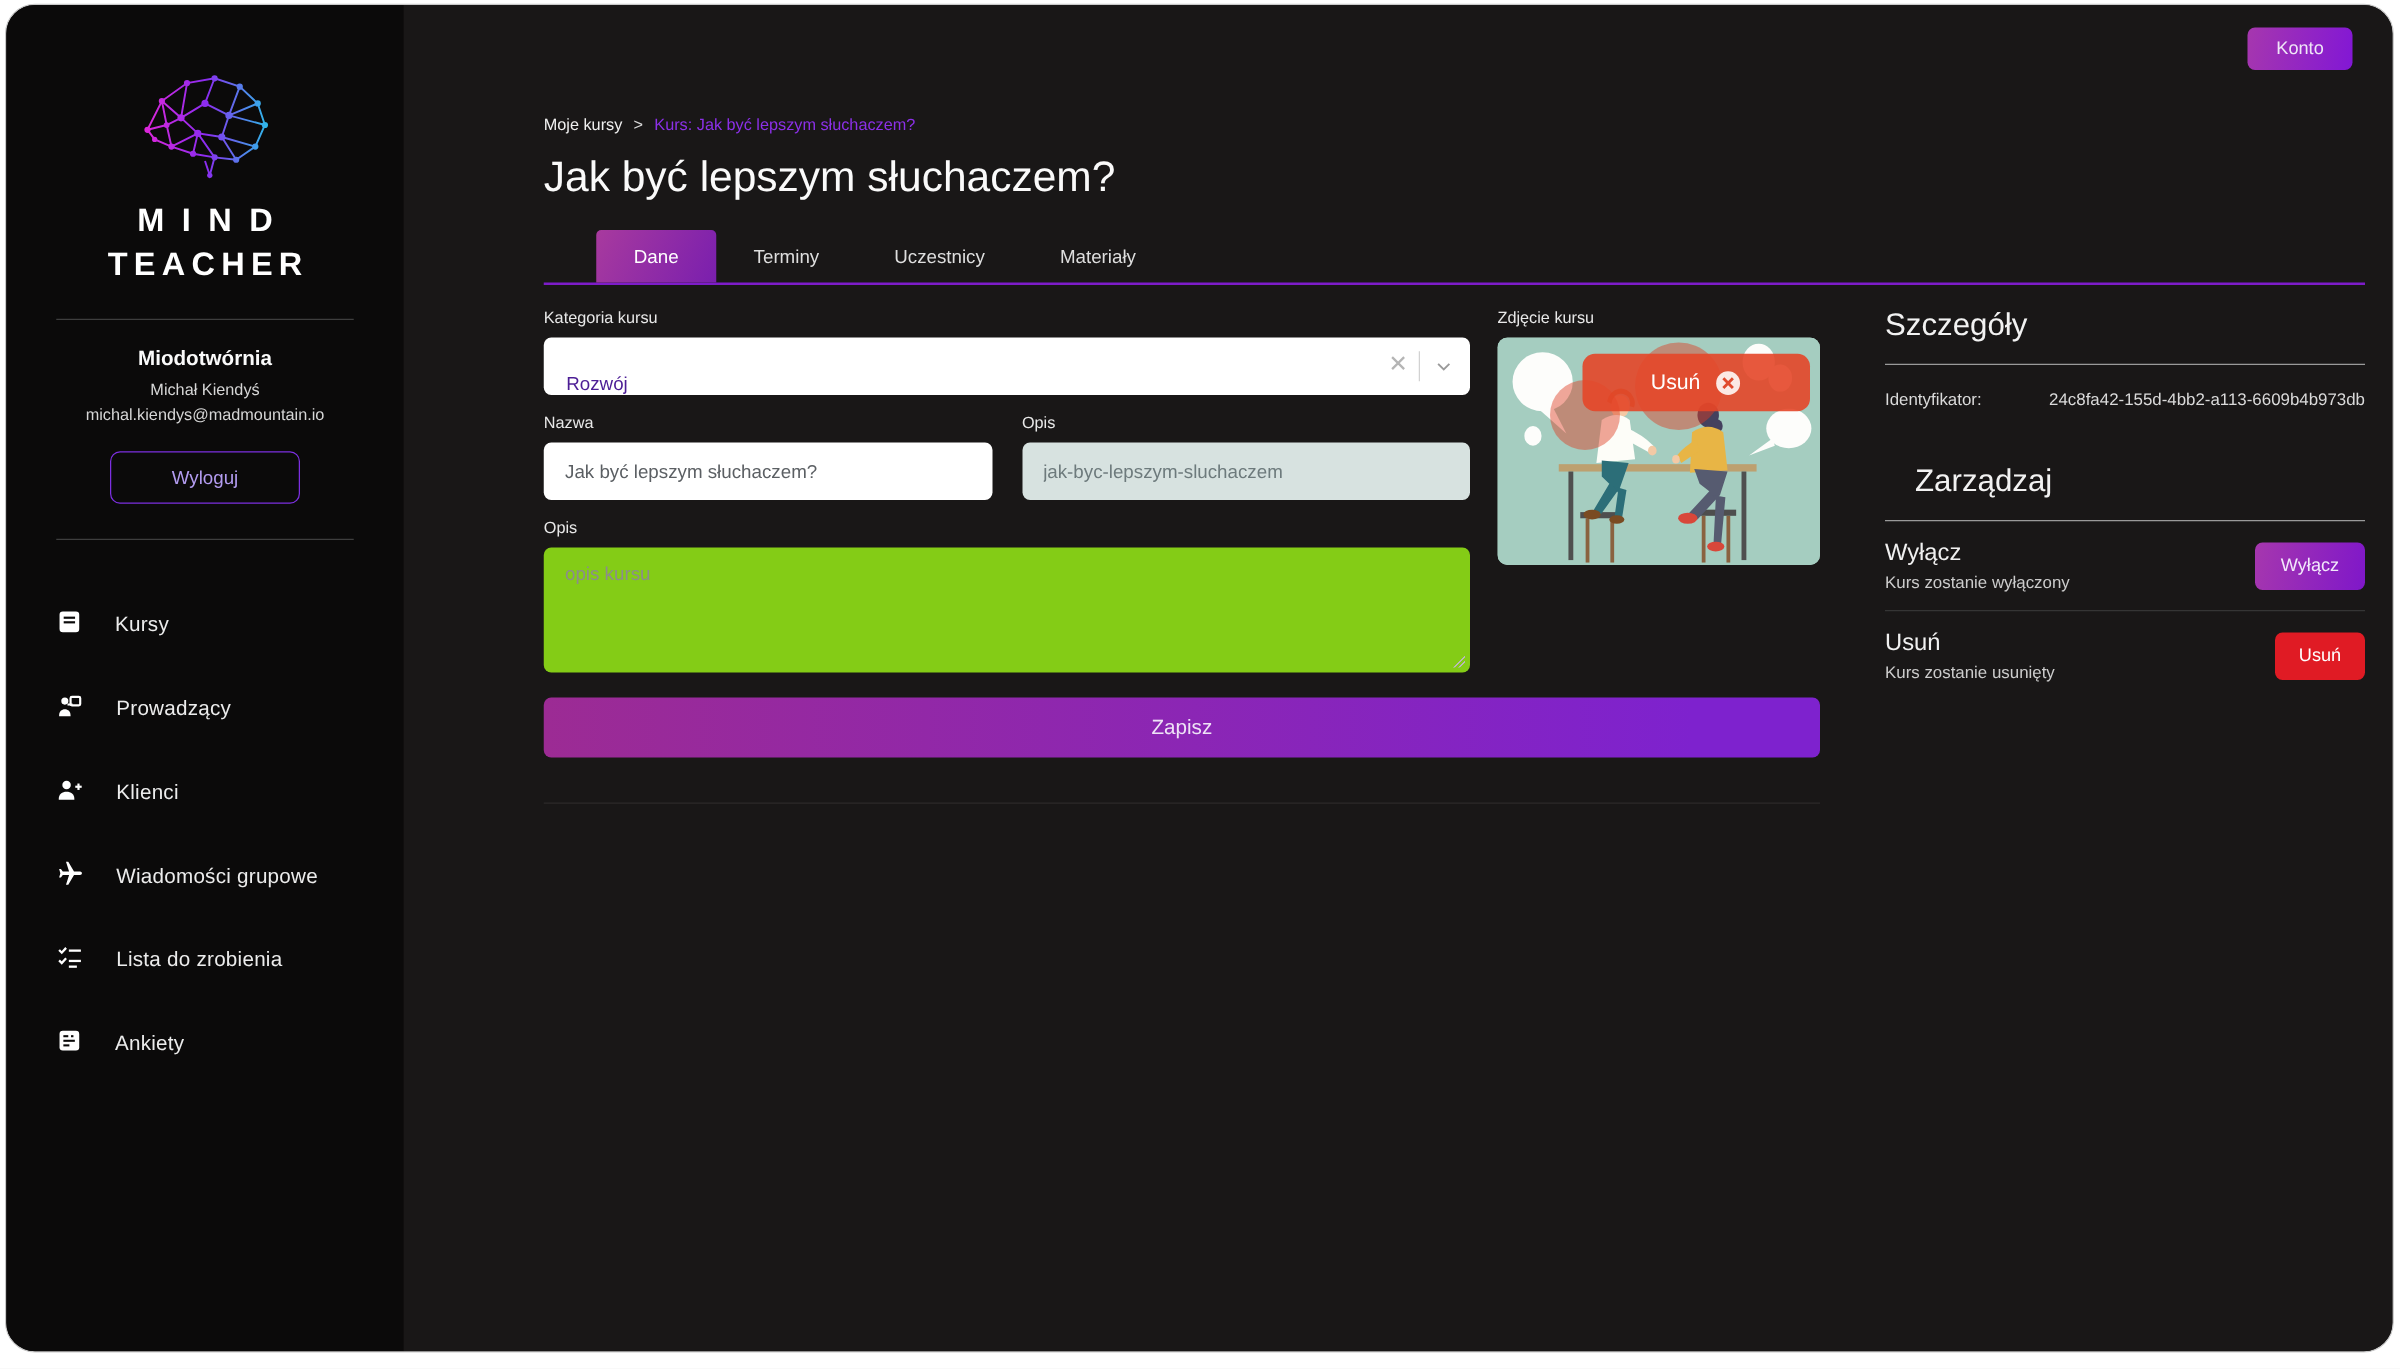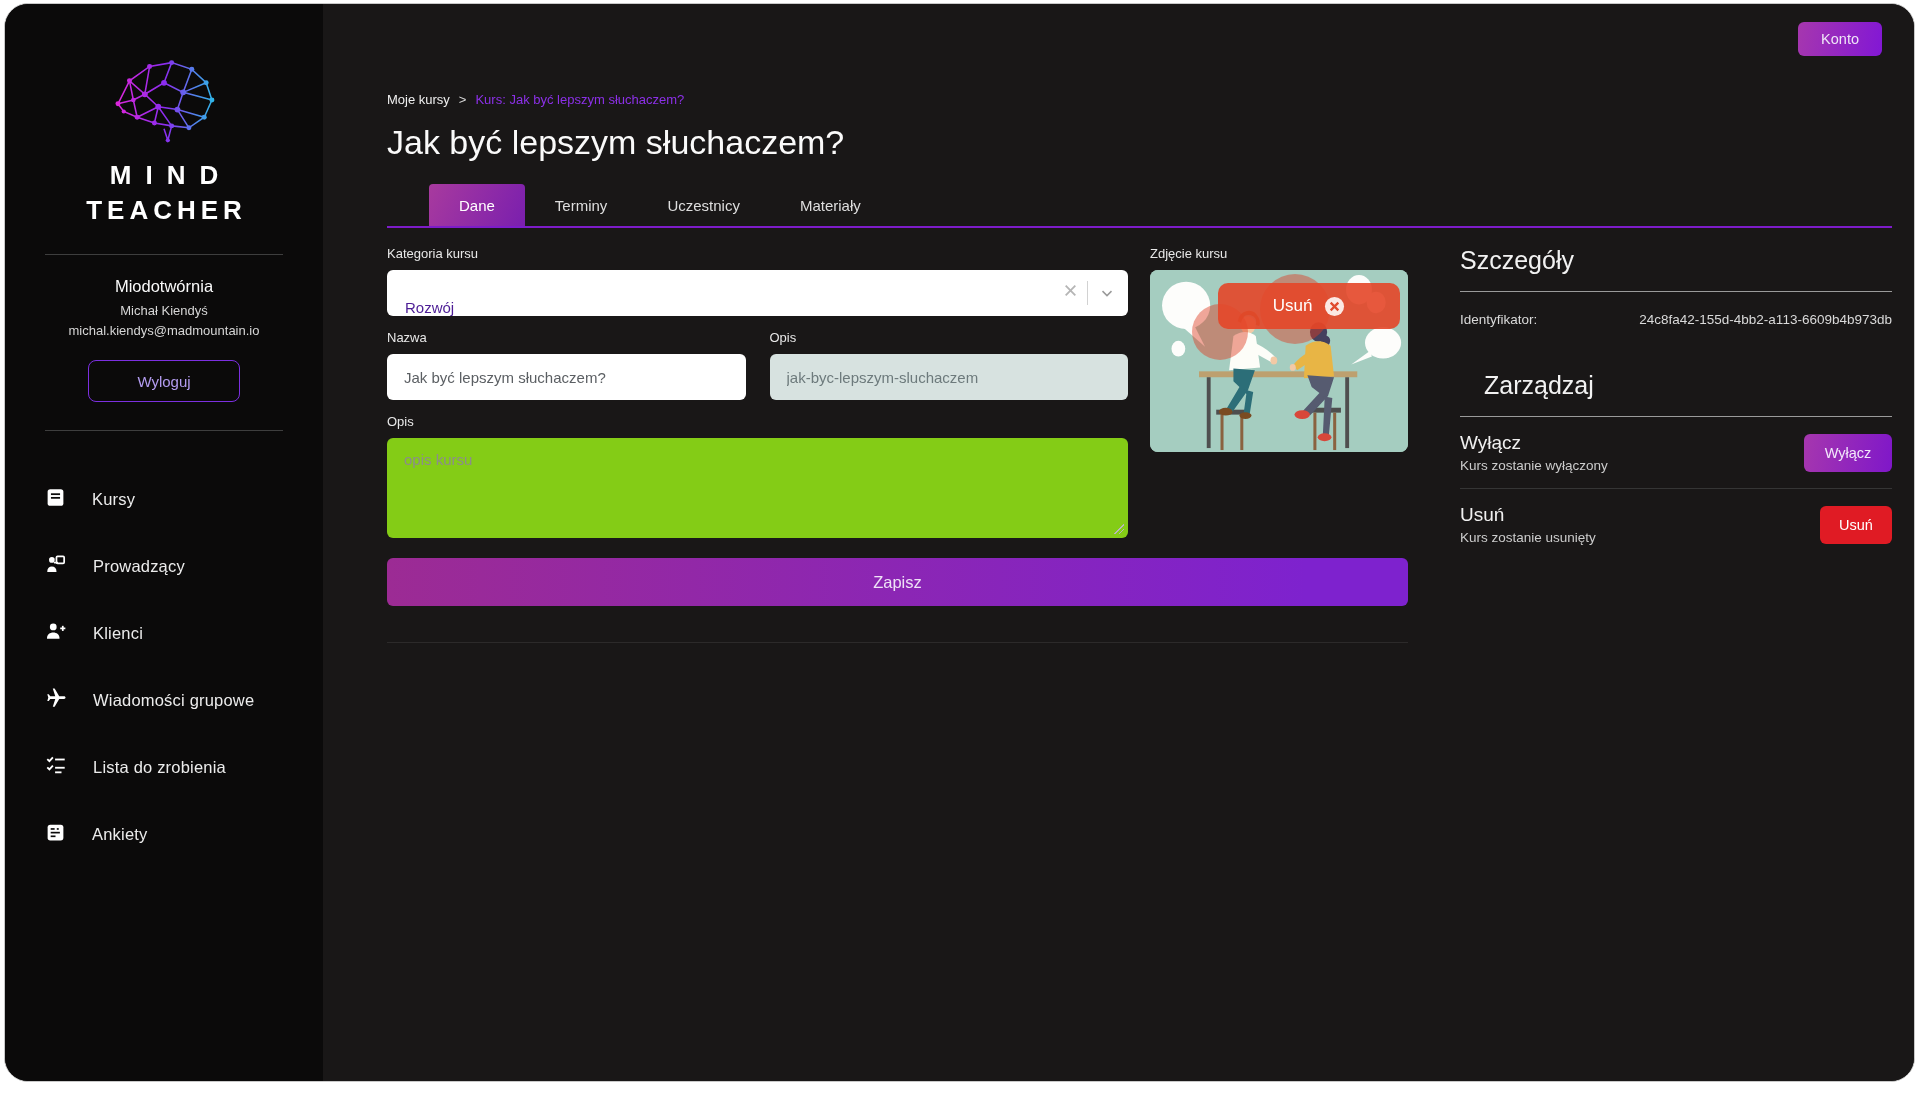--- a/index.html
+++ b/index.html
@@ -7,32 +7,32 @@
   .page { position:relative; width:1920px; height:1095px; background:#fff; overflow:hidden; }
   .app { position:absolute; left:4px; top:3px; right:5px; bottom:13px; background:#191717; border:1px solid #c9c9c9;
          border-radius:24px; overflow:hidden; display:flex; }
 
   
   .sidebar { width:318px; flex-shrink:0; background:#0b0a0a; height:100%; text-align:center; }
   .logo-wrap { padding-top:50px; }
   .logo-line1 { margin-top:10px; color:#fff; font-size:26px; font-weight:600; letter-spacing:14px; padding-left:14px; }
   .logo-line2 { margin-top:4px; color:#fff; font-size:26px; font-weight:600; letter-spacing:5px; padding-left:5px; }
   .side-hr { border:0; border-top:1px solid #3e3e3e; margin:28px 40px 0 40px; }
-  .org { margin-top:22px; color:#fafafa; font-size:16.5px; font-weight:400; }
+  .org { margin-top:22px; color:#fafafa; font-size:16.5px; font-weight:700; }
   .uname { margin-top:7px; color:#d6d6d6; font-size:13px; }
   .uemail { margin-top:5px; color:#d6d6d6; font-size:13px; }
   .logout-btn { margin-top:22px; width:152px; height:42px; background:transparent; border:1px solid #7c2fe0;
                 border-radius:8px; color:#b39cf0; font-size:15px; cursor:pointer; font-family:inherit; }
   .nav { margin-top:48px; text-align:left; }
   .nav-item { display:flex; align-items:center; gap:26px; padding-left:40px; height:40px; margin-bottom:27px; cursor:pointer; }
   .nav-item svg { flex-shrink:0; }
   .nav-label { color:#ececec; font-size:16.5px; letter-spacing:.2px; }
 
   
-  .main { position:relative; flex:1; background:#191717; }
+  .main { position:relative; flex:1; background:#191717;padding-left:48px; }
   .konto-btn { position:absolute; top:18px; right:32px; padding:9px 23px; border:0; border-radius:6px;
                background:linear-gradient(100deg,#a637ae,#8217d5); color:#efe6f7; font-size:14.5px; cursor:pointer; font-family:inherit; }
   .content { padding:88px 22px 0 64px; }
   .breadcrumb { font-size:13px; display:flex; gap:9px; align-items:center; }
   .crumb-root { color:#f0f0f0; cursor:pointer; }
   .crumb-sep { color:#d9d9d9; }
   .crumb-current { color:#8c30e8; cursor:pointer; }
   .page-title { margin-top:16px; color:#fafafa; font-size:34px; font-weight:400; }
   .tabs { margin-top:22px; display:flex; align-items:flex-end; border-bottom:2px solid #7d1cc9; }
   .tab { padding:0 30px; height:42px; display:flex; align-items:center; color:#dedede; font-size:15px; cursor:pointer; }

